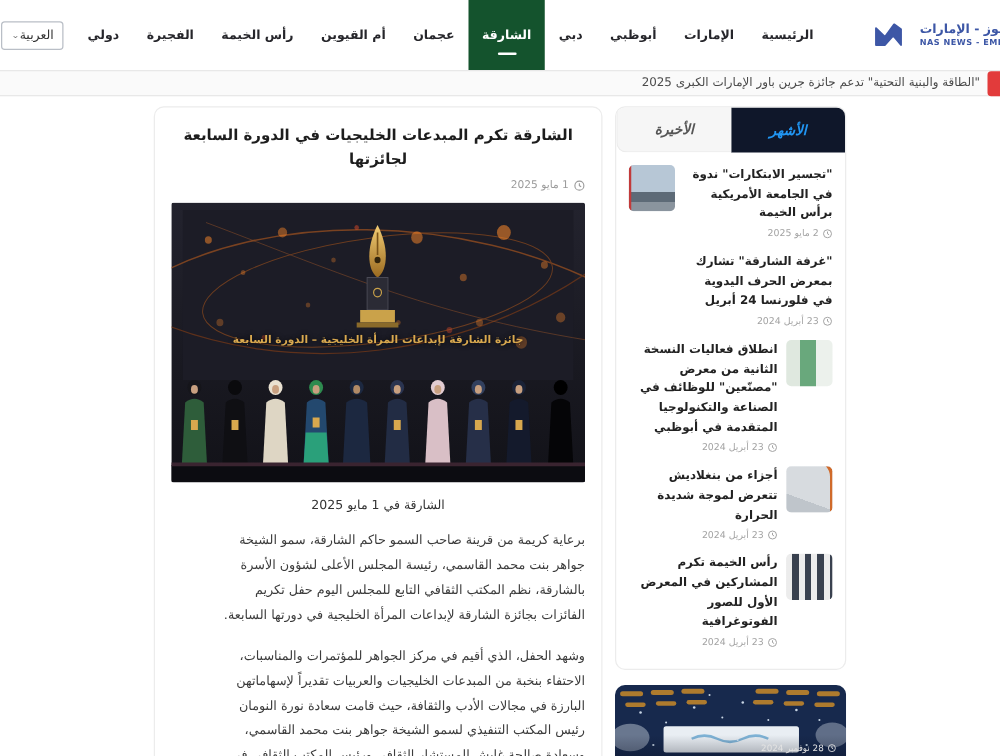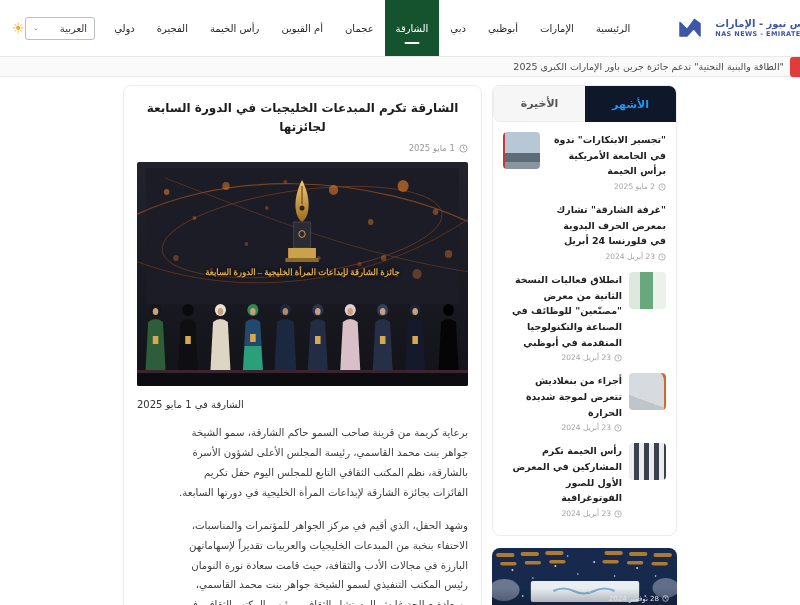--- a/index.html
+++ b/index.html
@@ -12,21 +12,21 @@
   .logo { display:flex; align-items:center; direction:ltr; gap:6px;
     padding:0 0 0 6px; margin-left:4px; min-width:108px; }
   .logo-mark { width:26px; height:26px; flex:none; }
   .logo-divider { width:1px; height:26px; background:#c9d2e8; }
   .logo-text { display:flex; flex-direction:column; line-height:1.25; white-space:nowrap; }
   .logo-ar { font-size:10px; font-weight:bold; color:#3d57a6; }
   .logo-en { font-size:6.5px; font-weight:bold; color:#3d57a6; letter-spacing:.4px; }
 
   .nav { display:flex; align-items:stretch; direction:rtl; margin-right:26px; }
   .nav-item { display:flex; align-items:center; padding:0 11px; font-size:10px;
-    font-weight:normal; color:#26262b; cursor:pointer; position:relative; white-space:nowrap;text-align:center; }
+    font-weight:bold; color:#26262b; cursor:pointer; position:relative; white-space:nowrap;text-align:center; }
   .nav-item.active { background:#14532d; color:#fff; }
   .nav-item.active::after { content:""; position:absolute; bottom:12px; right:50%;
     transform:translateX(50%); width:15px; height:2px; background:#fff; border-radius:2px; }
   .lang-select { align-self:center; display:flex; align-items:center; direction:rtl;
     border:1px solid #b9bec6; border-radius:3px; height:23px; width:76px;
     padding:0 7px; margin-right:8px; font-size:10px; color:#333; cursor:pointer;
     justify-content:space-between; background:#fff; }
   .lang-chevron { font-size:8px; color:#777; transform:scaleY(.8); }
 
   .header-left { margin-right:auto; display:flex; align-items:center; direction:ltr;
@@ -44,21 +44,21 @@
 
   
   .container { width:554px; margin:8px auto 0; display:flex; direction:rtl; gap:10px;
     align-items:flex-start; }
 
   
   .sidebar { width:185px; flex:none; }
   .side-card { background:#fff; border:1px solid #ececec; border-radius:8px; overflow:hidden; }
   .tabs { display:flex; direction:rtl; height:36px; }
   .tab { flex:1; display:flex; align-items:center; justify-content:center;
-    font-size:11px; font-weight:bold; cursor:pointer; }
+    font-size:11px; font-weight:bold; cursor:pointer;font-style:italic; }
   .tab.active { background:#0f172a; color:#2196f3; }
   .tab.inactive { background:#f6f6f6; color:#555; border-bottom:1px solid #ececec;
     border-left:1px solid #ececec; border-radius:0 0 0 8px; }
   .side-list { padding:10px 10px 6px; }
   .side-item { display:flex; direction:rtl; gap:7px; margin-bottom:11px; cursor:pointer; }
   .side-item.rev { flex-direction:row-reverse; }
   .side-item-text { flex:1; min-width:0; }
   .side-item-title { font-size:9.5px; font-weight:bold; color:#222; line-height:1.65;
     text-align:right; }
   .side-item-date { display:flex; direction:rtl; align-items:center; gap:3px;
@@ -87,22 +87,22 @@
     padding:13px 13px 16px; }
   .article-title { font-size:12px; font-weight:bold; color:#1d1d1d; line-height:1.55;
     text-align:center; }
   .article-date { display:flex; direction:rtl; align-items:center; gap:4px; margin-top:7px;
     font-size:8.5px; color:#9a9a9a; }
   .hero { position:relative; margin-top:9px; border-radius:2px; overflow:hidden;
     height:224px; }
   .hero svg { display:block; width:100%; height:100%; }
   .hero-caption { position:absolute; top:47%; right:0; left:0; text-align:center;
     font-size:8.5px; font-weight:bold; color:#d9a94f; letter-spacing:.2px;
-    text-shadow:0 0 4px rgba(0,0,0,.8);font-family:Liberation Serif, serif; }
-  .dateline { margin-top:13px; font-size:10px; color:#333; text-align:left; }
+    text-shadow:0 0 4px rgba(0,0,0,.8); }
+  .dateline { margin-top:13px; font-size:10px; color:#333; text-align:center; }
   .article-body p { margin-top:13px; font-size:10.2px; color:#3c3c3c; line-height:1.95;
     text-align:right;margin-left:32px; }
 
   .clock-svg { flex:none; }
 </style>
 </head>
 <body>
 
 <div class="header">
   <div class="logo">

